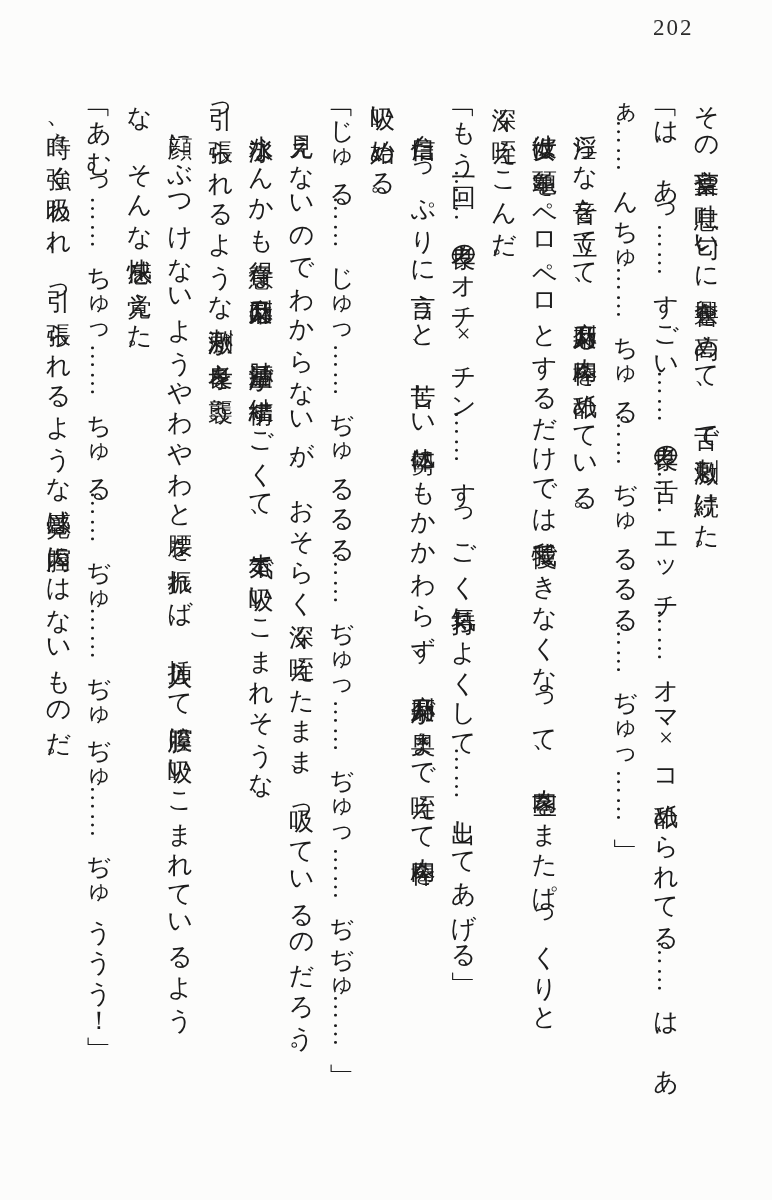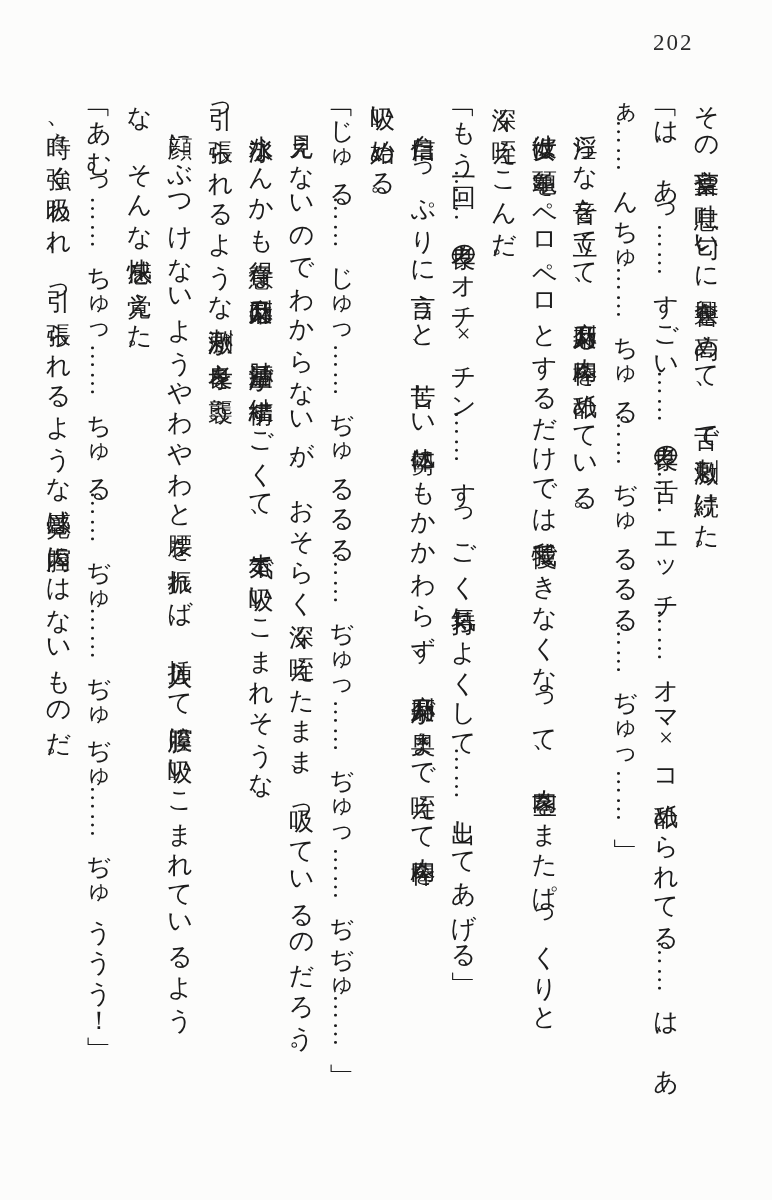--- a/index.html
+++ b/index.html
@@ -15,21 +15,21 @@
     overflow: hidden;
   }
   .page {
     position: absolute;
     inset: 0;
     background: #fcfcfb;
     color: #1e1e1e;
   }
   .page-number {
     position: absolute;
-    top: 30px;
+    top: 15px;
     left: 653px;
     font-size: 23px;
     letter-spacing: 2px;
     color: #2b2b2b;
   }
   .text-block {
     position: absolute;
     top: 88px;
     right: 46px;
     height: 1052px;

